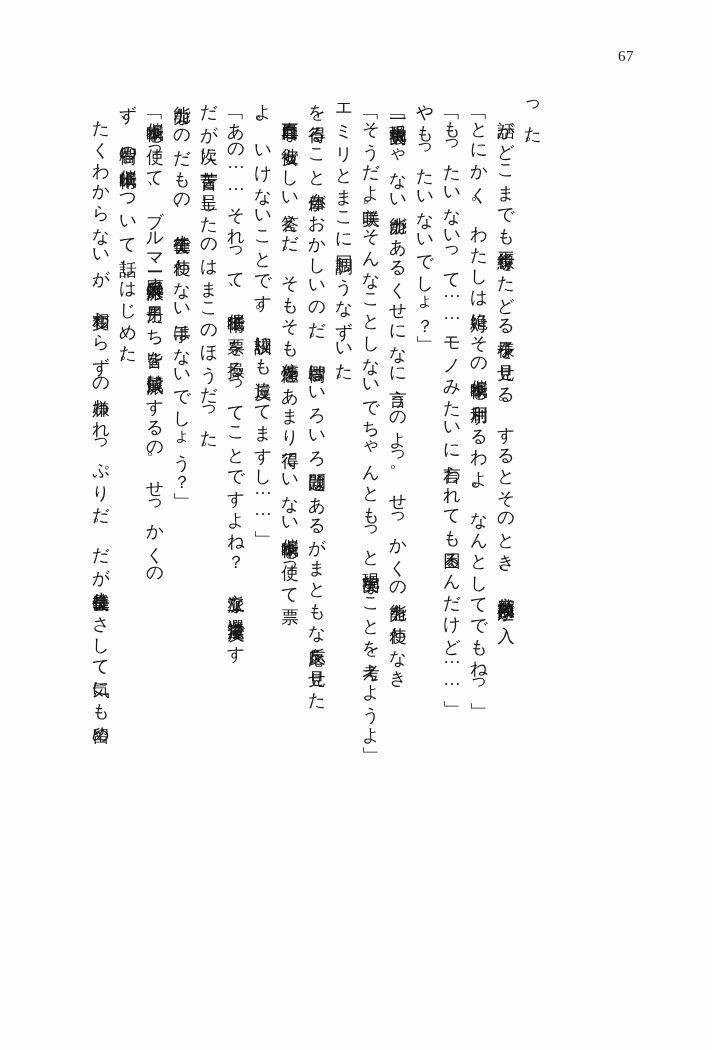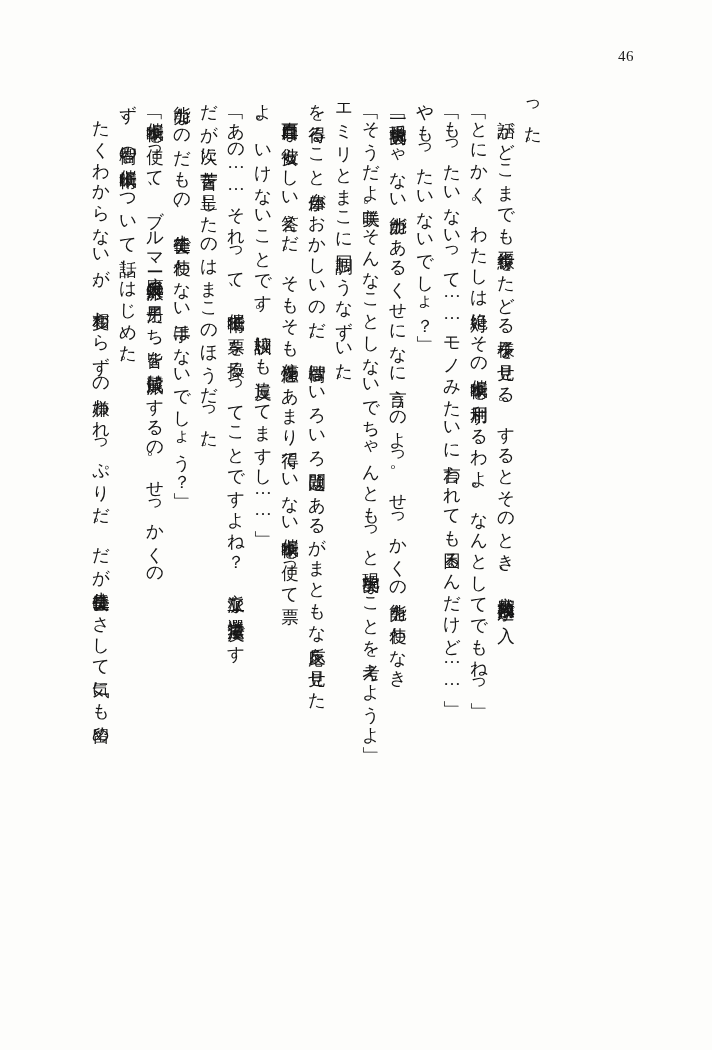--- a/index.html
+++ b/index.html
@@ -55,21 +55,21 @@
   }
   .column.indent {
     padding-top: 16px;
   }
 </style>
 </head>
 <body>
 
 <div id="page">
 
-  <div id="page-number">46</div>
+  <div id="page-number">67</div>
 
   <div id="text-block">
     <div class="column indent">たくわからないが、相変わらずの嫌われっぷりだ。だが生徒会長はさして気にも留め</div>
     <div class="column">ず、智樹の催眠術について話しはじめた。</div>
     <div class="column indent">「催眠術を使って、ブルマー廃止反対派の男子たち皆を賛成派にするの。せっかくの</div>
     <div class="column">能力なのだもの、生徒会で使わない手はないでしょう？」</div>
     <div class="column">だが次に苦言を呈したのはまこのほうだった。</div>
     <div class="column indent">「あの……それって、催眠術で票を操るってことですよね？　立派な選挙法違反です</div>
     <div class="column">よ。いけないことです。校訓にも違反してますし……」</div>
     <div class="column indent">真面目な彼女らしい答えだ。そもそも信憑性をあまり得ていない催眠術を使って票</div>

